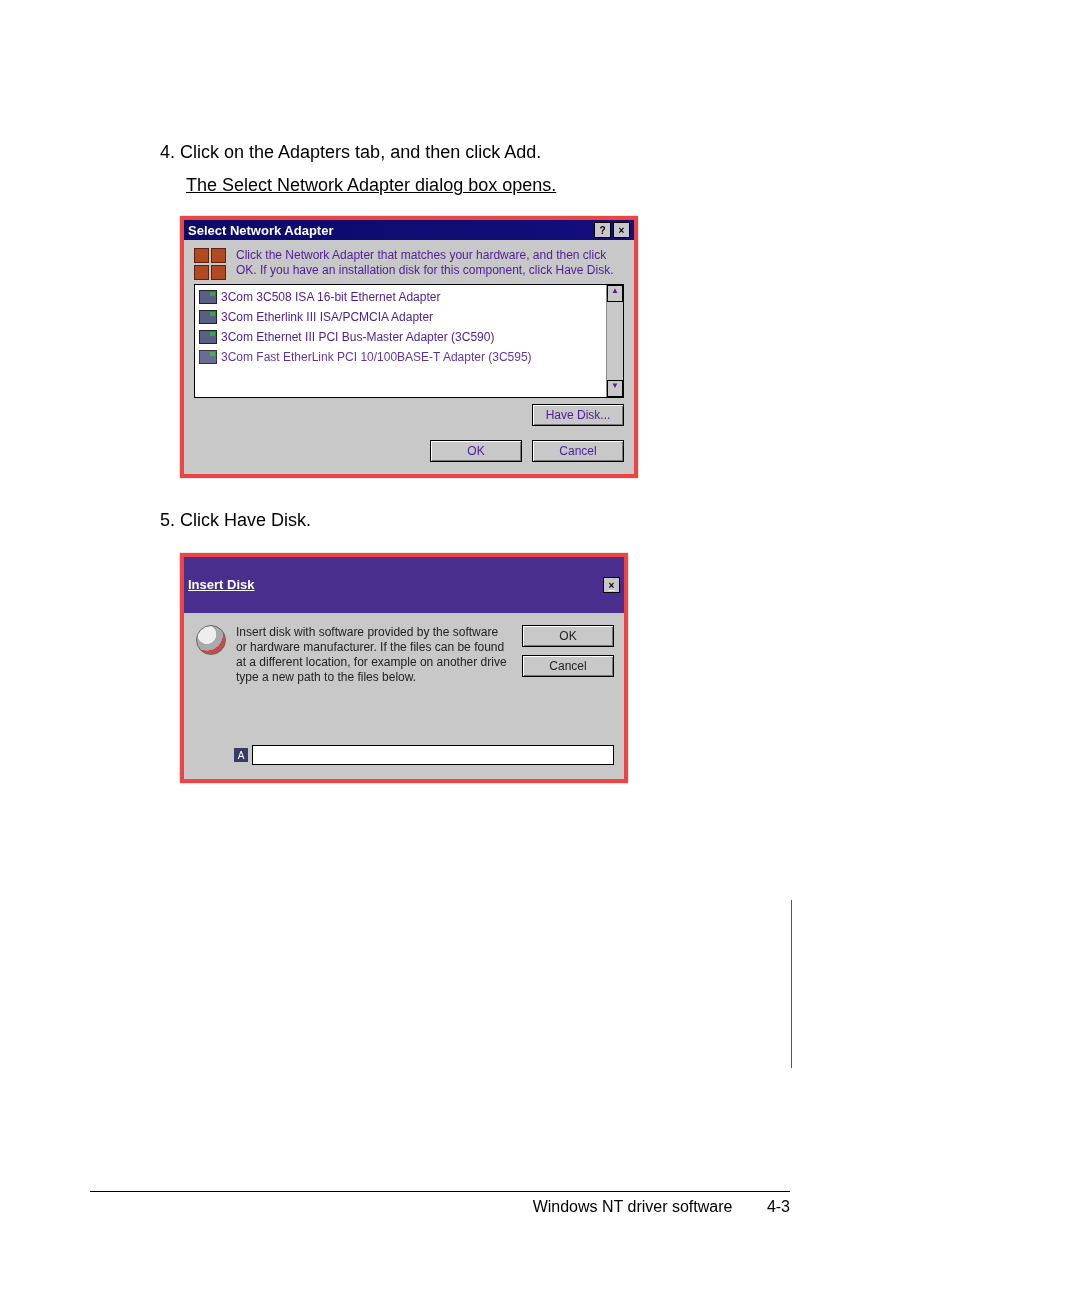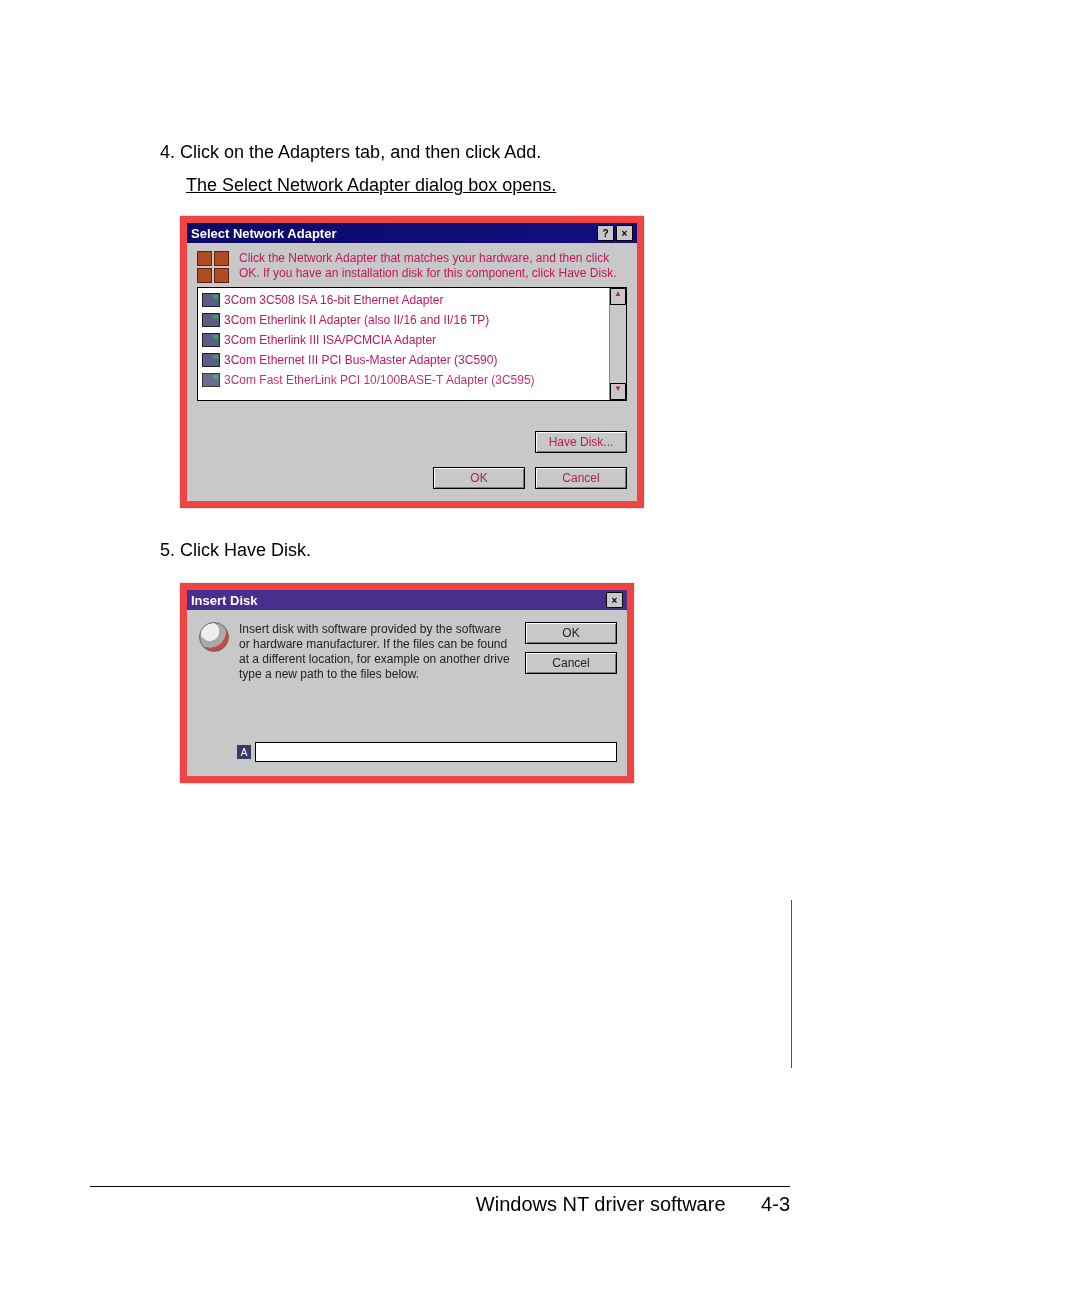--- a/index.html
+++ b/index.html
@@ -16,39 +16,39 @@
     position: relative;
     box-sizing: border-box;
     padding: 140px 120px 60px 160px;
   }
   .step { margin-bottom: 10px; line-height: 1.4; }
   .explain { margin-left: 26px; margin-bottom: 20px; text-decoration: underline; }
 
   
   .dialog {
     margin-left: 20px;
-    border: 7px solid #ef4444;
+    border: 4px solid #ef4444;
     background: #c8c8c8;
     box-shadow: 0 0 1px #777;
   }
   .dialog1 { width: 450px; margin-bottom: 30px; }
   .titlebar1 {
     display:flex; align-items:center;
     background: linear-gradient(to right, #0b0a68, #130e7d);
     color: #fff; font-weight: bold;
     font-size: 13px; padding: 2px 4px;
   }
   .titlebar1 .tbtitle { flex: 1; }
   .tbbtn {
     width: 15px; height: 14px; background:#c8c8c8;
     border:1px solid #000; margin-left:2px;
     display:flex; align-items:center; justify-content:center;
     font-size: 10px; color:#000; font-family: Arial;
   }
-  .body1 { padding:8px 10px 12px 10px; font-size:12px; color:#be185d; }
+  .body1 { padding:8px 10px 12px 10px; font-size:12px; color:#4c1d95; }
   .toprow { display:flex; align-items:flex-start; gap:10px; }
   .neticon {
     width:32px; height:32px; flex-shrink:0;
     display:grid; grid-template-columns:1fr 1fr; grid-template-rows:1fr 1fr;
     gap:2px;
   }
   .neticon div { background:#b04a20; border:1px solid #5a2410; }
   .toprow .txt { line-height:1.25; }
   .label1 { margin-top:18px; }
   .listbox {
@@ -68,28 +68,28 @@
     background:#c8c8c8; border-left:1px solid #888;
     display:flex; flex-direction:column; justify-content:space-between;
   }
   .vsbtn { height:15px; background:#c8c8c8; border:1px solid #000; font-size:8px; text-align:center; }
   .btnrow { display:flex; justify-content:flex-end; gap:10px; margin-top:14px; }
   .winbtn {
     min-width:70px; text-align:center; font-size:12px;
     background:#c8c8c8; border:1px solid #000; padding:3px 10px;
     box-shadow: inset 1px 1px 0 #fff, inset -1px -1px 0 #777;
   }
-  .hd-row { display:flex; justify-content:flex-end; margin-top:30px; }
+  .hd-row { display:flex; justify-content:flex-end; margin-top:6px; }
 
   
   .dialog2 { width: 440px; margin-top: 20px; }
   .titlebar2 {
-    display:flex; align-items:flex-end;
+    display:flex; align-items:flex-start;
     background: #4a2e8e; color:#fff; font-weight:bold;
-    font-size:13px; padding:2px 4px;
+    font-size:13px; padding:20px 4px;text-decoration:underline;
   }
   .titlebar2 .tbtitle { flex:1; }
   .body2 { padding:12px 10px 14px 12px; font-size:12px; color:#222; }
   .row2 { display:flex; gap:10px; align-items:flex-start; }
   .diskicon { width:28px;height:28px;border-radius:50%;
     background: radial-gradient(circle at 35% 30%, #eee 0 35%, #aaa 36% 60%, #c74a4a 61% 100%);
     border:1px solid #666; flex-shrink:0;
   }
   .row2 .msg { flex:1; line-height:1.25; }
   .side { display:flex; flex-direction:column; gap:8px; }
@@ -97,21 +97,21 @@
   .pathrow .aicon { width:14px;height:14px;background:#3a3a6a;color:#fff;font-size:10px;
     display:flex;align-items:center;justify-content:center; }
   .pathrow input {
     flex:1; height:18px; border:1px solid #000; background:#fff; font-size:12px; padding:0 2px;
   }
 
   
   .footer {
     position:absolute; bottom:80px; right:110px;
     border-top:1px solid #000; width:700px;
-    text-align:right; padding-top:6px; font-size:20px;
+    text-align:right; padding-top:6px; font-size:16px;
   }
   .footer .pn { display:inline-block; margin-left:30px; }
   .right-rule {
     position:absolute; top:900px; right:108px; width:1px; height:168px; background:#555;
   }
 </style>
 </head>
 <body>
 
 <div class="page">
@@ -136,24 +136,20 @@
         <div class="txt">Click the Network Adapter that matches your hardware, and then click OK.  If you have an installation disk for this component, click Have Disk.</div>
       </div>
       <div class="listbox">
         <div class="listinner">
           <div class="litem">
               <span class="adicon"></span>
               <span>3Com 3C508 ISA 16-bit Ethernet Adapter</span>
             </div>
           <div class="litem">
               <span class="adicon"></span>
-              <span>3Com Etherlink II Adapter (also II/16 and II/16 TP)</span>
-            </div>
-          <div class="litem">
-              <span class="adicon"></span>
               <span>3Com Etherlink III ISA/PCMCIA Adapter</span>
             </div>
           <div class="litem">
               <span class="adicon"></span>
               <span>3Com Ethernet III PCI Bus-Master Adapter (3C590)</span>
             </div>
           <div class="litem cut">
               <span class="adicon"></span>
               <span>3Com Fast EtherLink PCI 10/100BASE-T Adapter (3C595)</span>
             </div>

